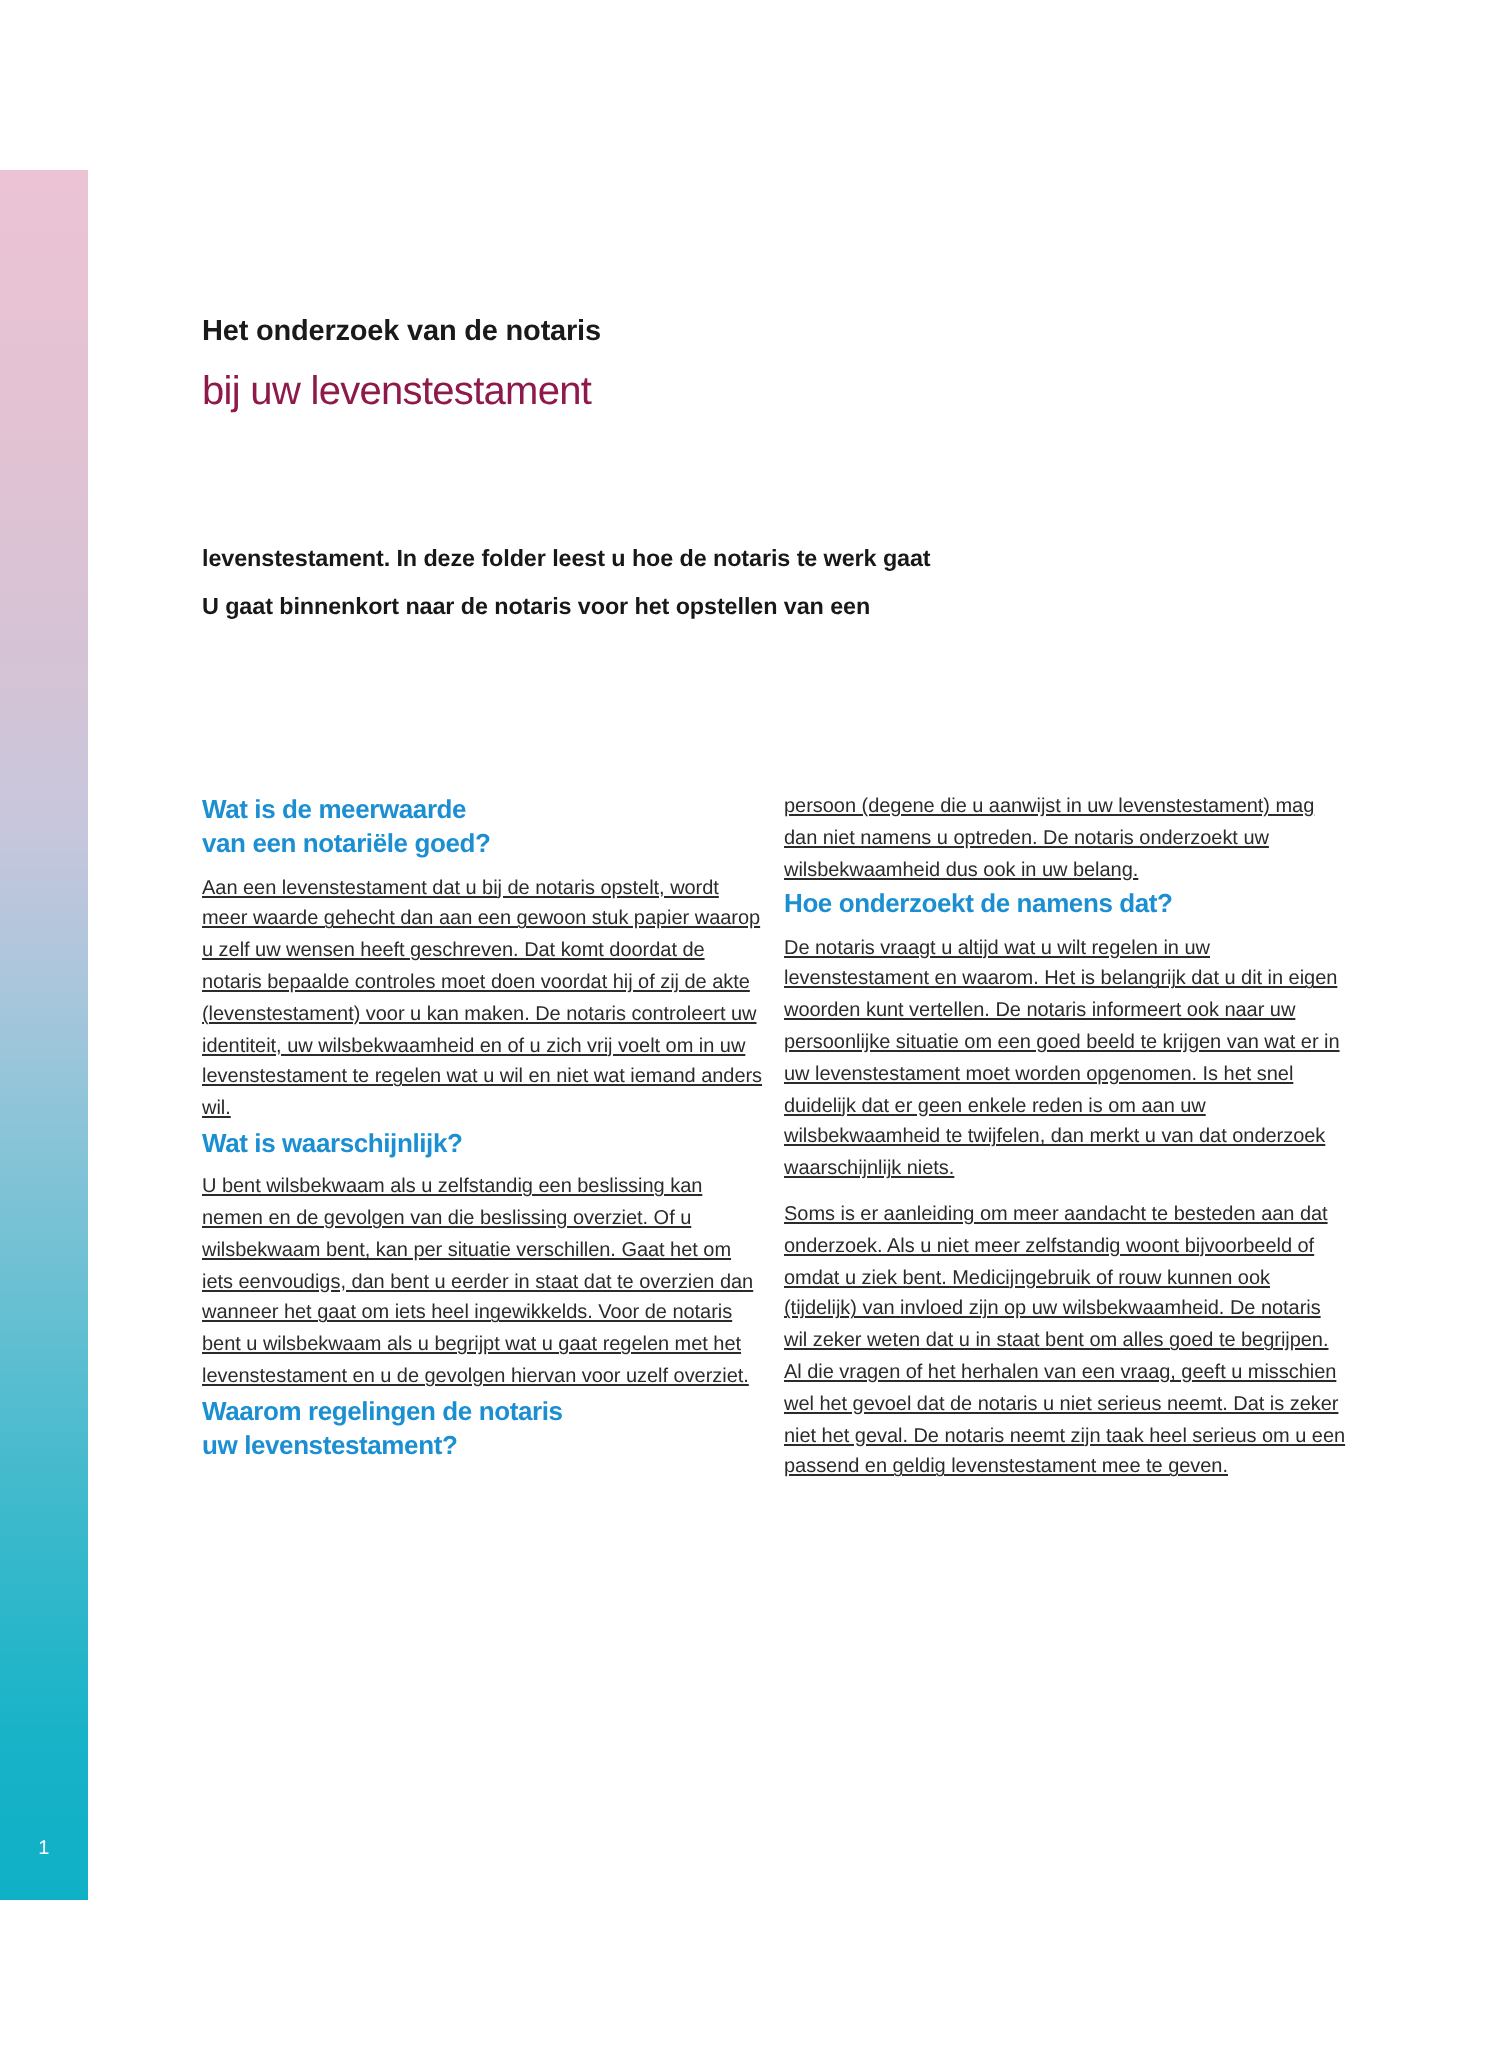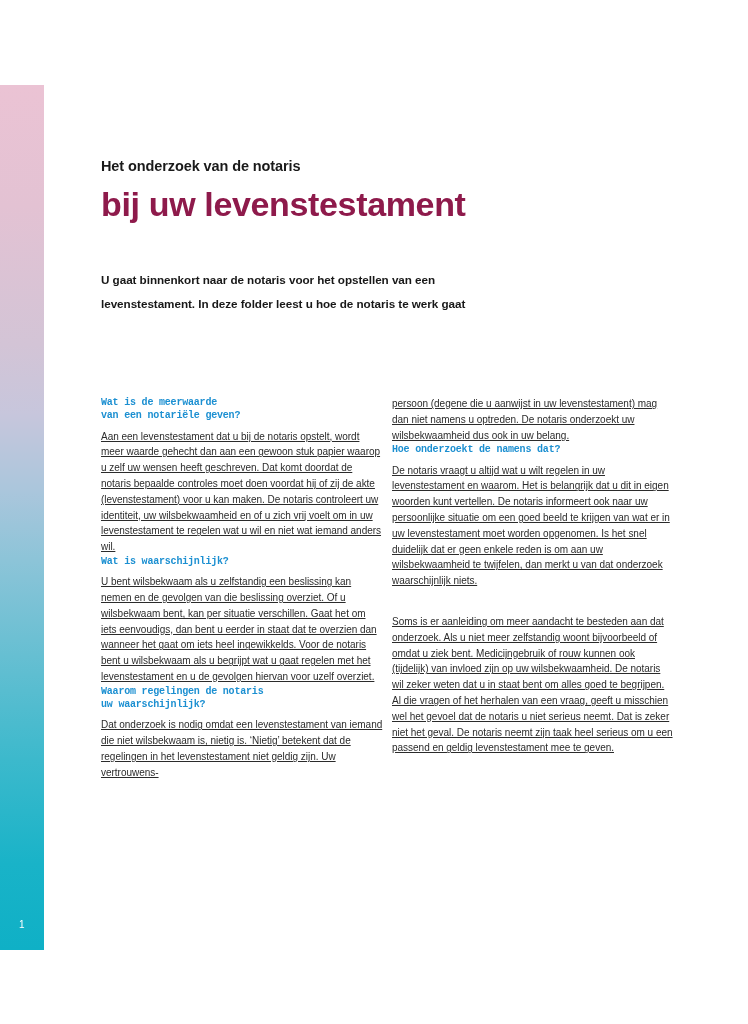--- a/index.html
+++ b/index.html
@@ -64,22 +64,22 @@
     left: 0;
     font-size: 14.5px;
     font-weight: bold;
     color: #1a1a1a;
     letter-spacing: -0.1px;
   }
   .main-title {
     position: absolute;
     top: 186px;
     left: 0;
-    font-size: 34px;
-    font-weight: bold;
+    font-size: 20px;
+    font-weight: normal;
     color: #8e1a4b;
     letter-spacing: -0.35px;
     line-height: 1.08;
   }
 
   .intro {
     position: absolute;
     top: 268px;
     left: 0;
     width: 470px;
@@ -98,37 +98,36 @@
     width: 574px;
     display: flex;
     gap: 9px;
   }
   .col {
     width: 282px;
   }
 
   h2.section-heading {
     margin: 0 0 6px 0;
-    font-size: 10px;
+    font-size: 13px;
     font-weight: bold;
     color: #1b8fd1;
     line-height: 1.33;
     letter-spacing: -0.2px;
-    font-family: Liberation Mono, monospace;
   }
   p.body-text {
     margin: 0 0 0 0;
     font-size: 10px;
     color: #2b2b2b;
     line-height: 1.58;
     letter-spacing: -0.02px;
     text-decoration: underline;
   }
   p.body-text + p.body-text {
-    margin-top: 25px;
+    margin-top: 7px;
   }
   .gap-after {
     margin-bottom: 19px;
   }
   .line {
     display: block;
   }
 </style>
 </head>
 <body>
@@ -136,44 +135,43 @@
 <div class="side-bar">
   <div class="page-number">1</div>
 </div>
 
 <div class="content">
 
   <div class="eyebrow">Het onderzoek van de notaris</div>
   <div class="main-title">bij uw levenstestament</div>
 
   <div class="intro">
+    <span class="line">levenstestament. In deze folder leest u hoe de notaris te werk gaat</span>
     <span class="line">U gaat binnenkort naar de notaris voor het opstellen van een</span>
-    <span class="line">levenstestament. In deze folder leest u hoe de notaris te werk gaat</span>
   </div>
 
   <div class="columns">
 
     <div class="col">
 
       <h2 class="section-heading">
         <span class="line">Wat is de meerwaarde</span>
-        <span class="line">van een notariële geven?</span>
+        <span class="line">van een notariële goed?</span>
       </h2>
       <p class="body-text gap-after">Aan een levenstestament dat u bij de notaris opstelt, wordt meer waarde gehecht dan aan een gewoon stuk papier waarop u zelf uw wensen heeft geschreven. Dat komt doordat de notaris bepaalde controles moet doen voordat hij of zij de akte (levenstestament) voor u kan maken. De notaris controleert uw identiteit, uw wilsbekwaamheid en of u zich vrij voelt om in uw levenstestament te regelen wat u wil en niet wat iemand anders wil.</p>
 
       <h2 class="section-heading">
         <span class="line">Wat is waarschijnlijk?</span>
       </h2>
       <p class="body-text gap-after">U bent wilsbekwaam als u zelfstandig een beslissing kan nemen en de gevolgen van die beslissing overziet. Of u wilsbekwaam bent, kan per situatie verschillen. Gaat het om iets eenvoudigs, dan bent u eerder in staat dat te overzien dan wanneer het gaat om iets heel ingewikkelds. Voor de notaris bent u wilsbekwaam als u begrijpt wat u gaat regelen met het levenstestament en u de gevolgen hiervan voor uzelf overziet.</p>
 
       <h2 class="section-heading">
         <span class="line">Waarom regelingen de notaris</span>
-        <span class="line">uw waarschijnlijk?</span>
+        <span class="line">uw levenstestament?</span>
       </h2>
-      <p class="body-text">Dat onderzoek is nodig omdat een levenstestament van iemand die niet wilsbekwaam is, nietig is. ‘Nietig’ betekent dat de regelingen in het levenstestament niet geldig zijn. Uw vertrouwens-</p>
 
     </div>
 
     <div class="col">
 
       <p class="body-text gap-after">persoon (degene die u aanwijst in uw levenstestament) mag dan niet namens u optreden. De notaris onderzoekt uw wilsbekwaamheid dus ook in uw belang.</p>
 
       <h2 class="section-heading">
         <span class="line">Hoe onderzoekt de namens dat?</span>
       </h2>

